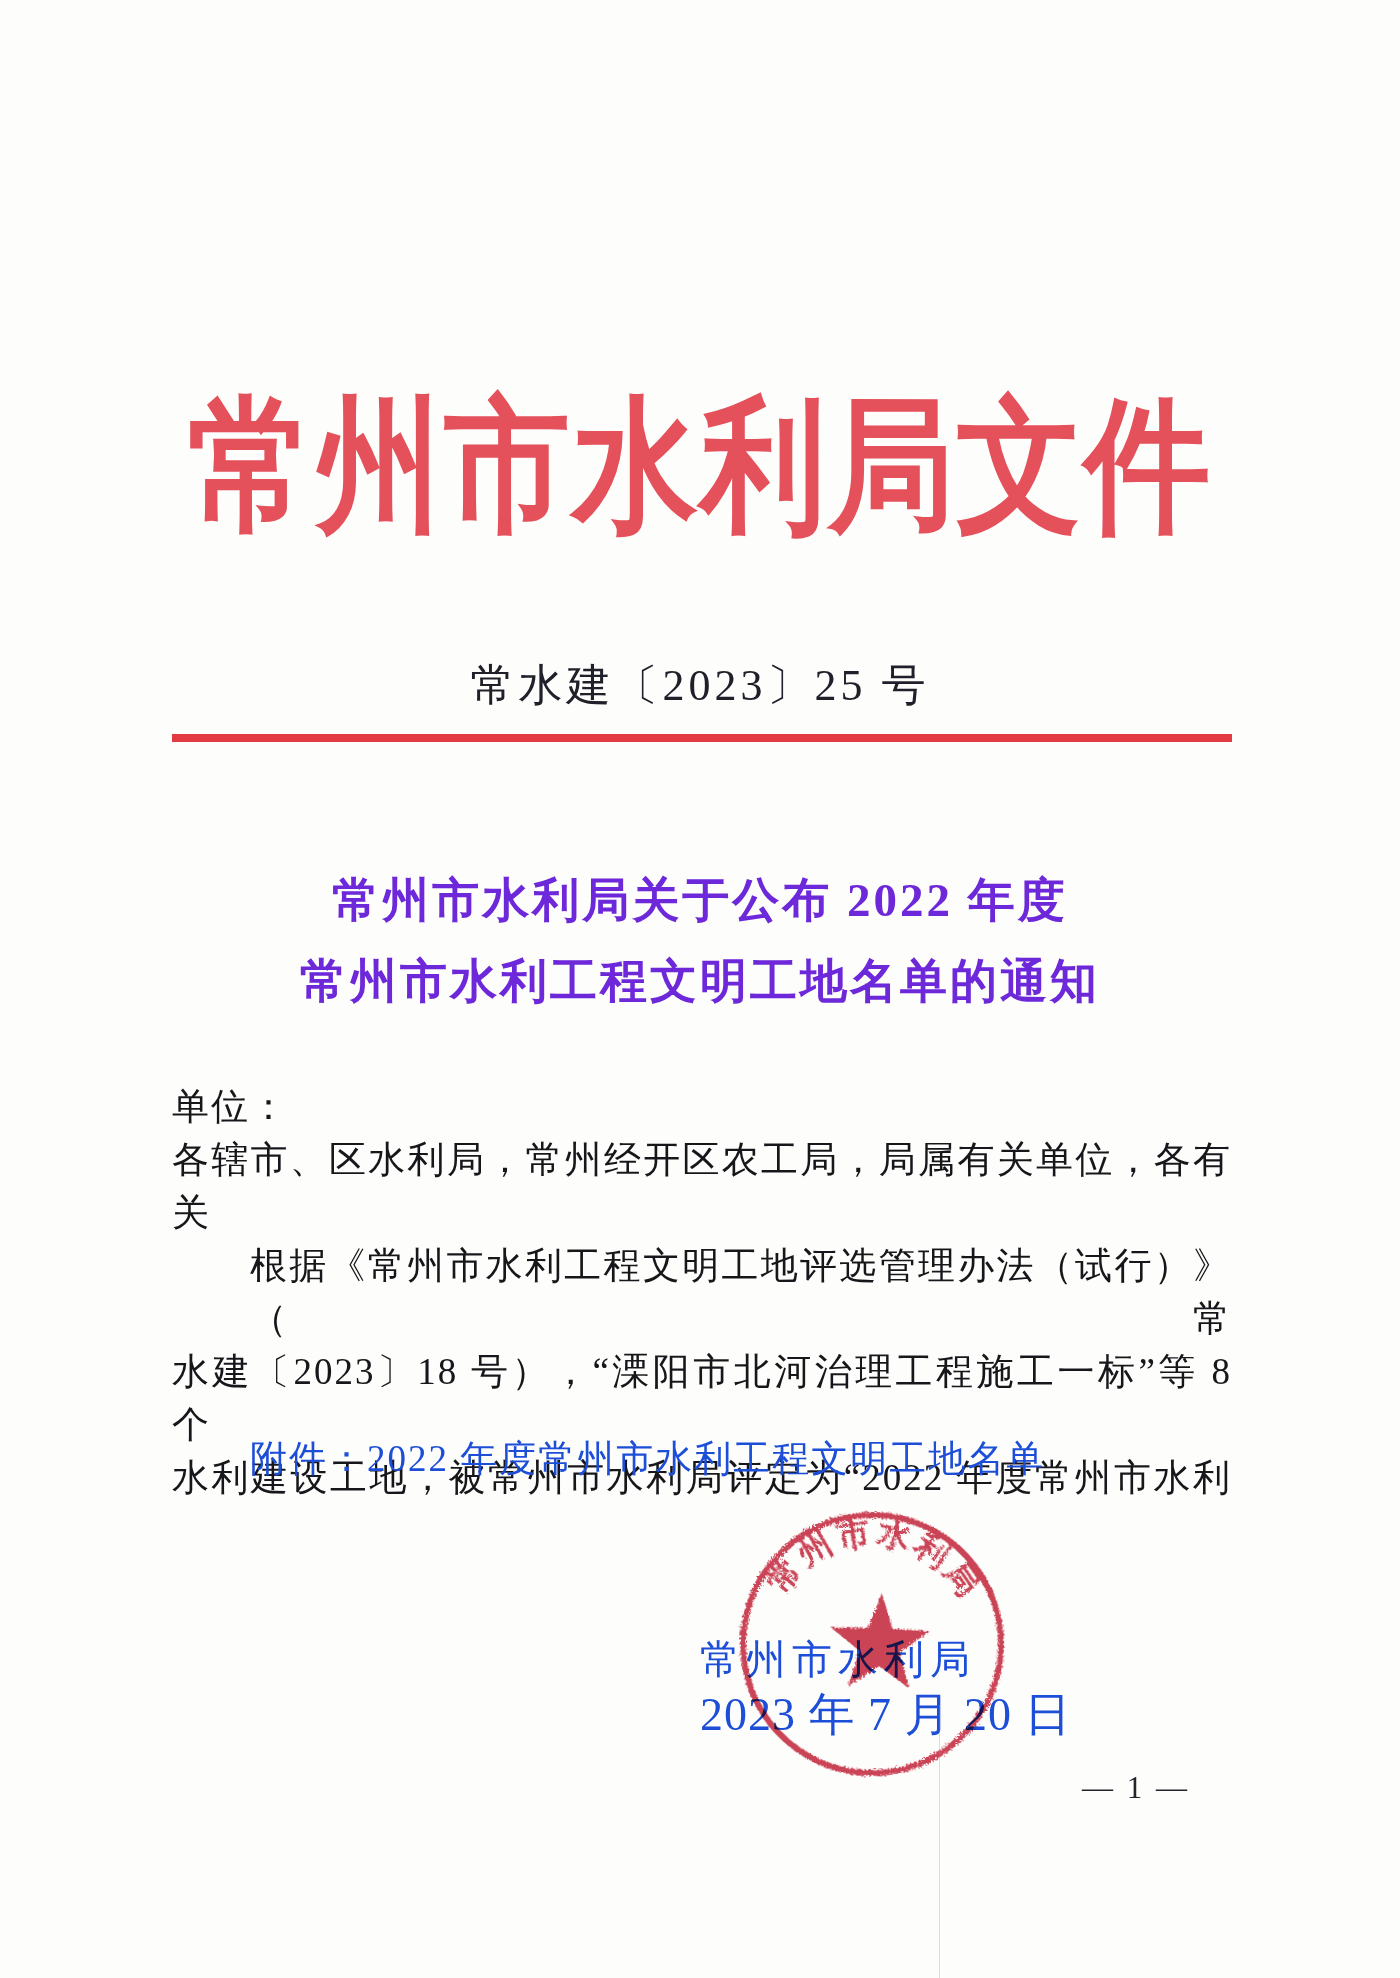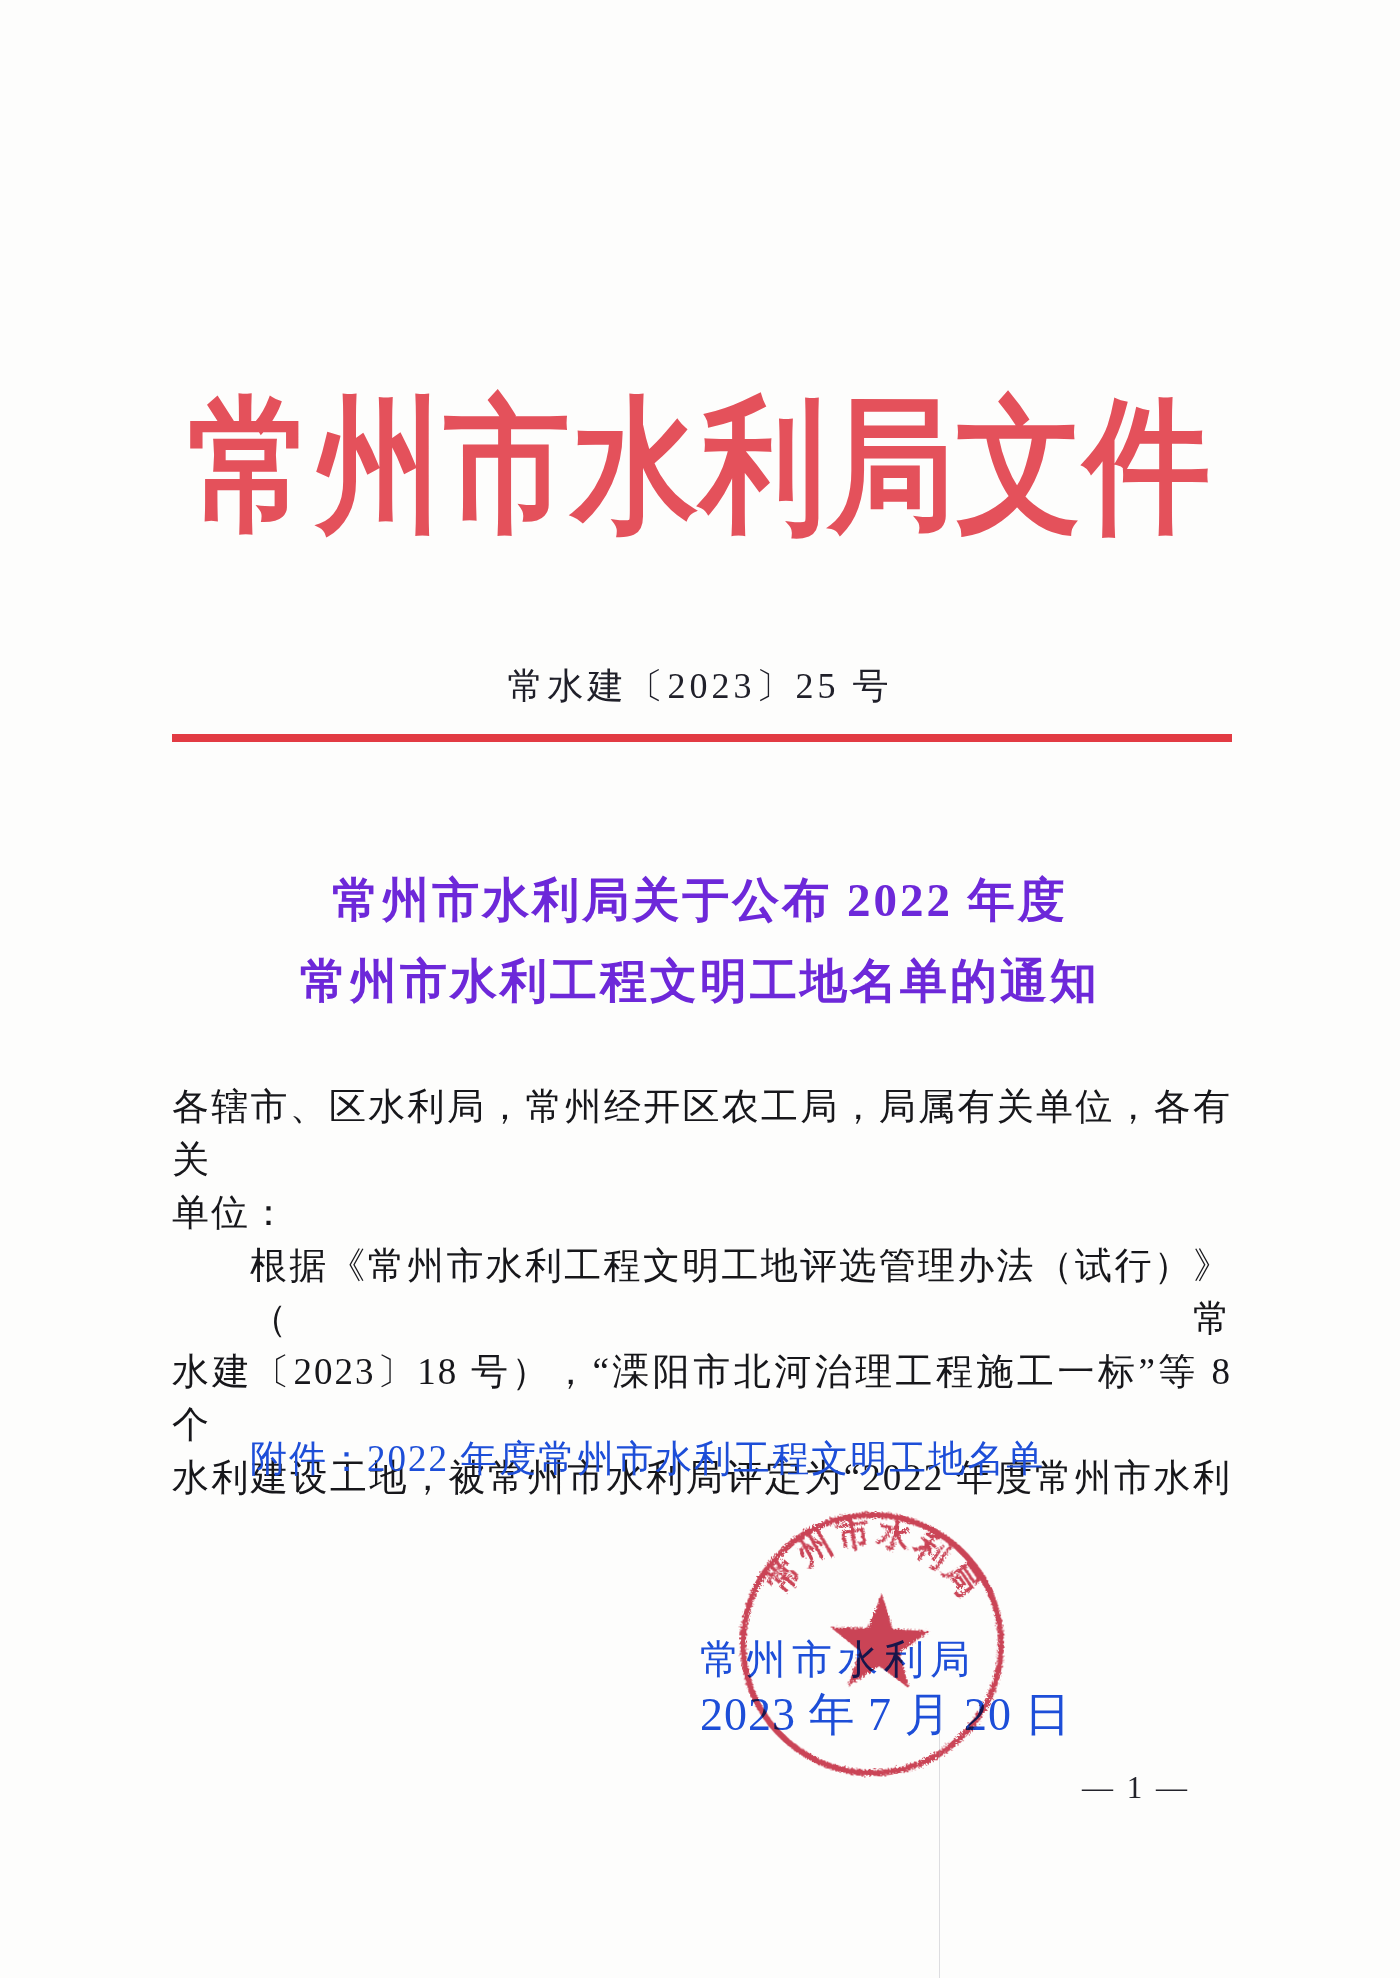--- a/index.html
+++ b/index.html
@@ -19,21 +19,21 @@
     letter-spacing:2px;
     color:#e4515b;
     transform:scaleY(1.16);
     transform-origin:center;
     white-space:nowrap;
   }
   
   .doc-number{
     position:absolute;top:658px;left:0;width:100%;
     text-align:center;
-    font-size:36px;line-height:56px;
+    font-size:44px;line-height:56px;
     letter-spacing:4px;
     color:#20202a;
     white-space:nowrap;
   }
   
   .red-rule{
     position:absolute;top:734px;left:172px;
     width:1060px;height:8px;
     background:#e23b43;
   }
@@ -100,22 +100,22 @@
   <div class="doc-number">常水建〔2023〕25 号</div>
 
   <div class="red-rule"></div>
 
   <div class="notice-title">
     <div>常州市水利局关于公布 2022 年度</div>
     <div>常州市水利工程文明工地名单的通知</div>
   </div>
 
   <div class="body-text">
+    <div class="bline">单位：</div>
     <div class="bline just">各辖市、区水利局，常州经开区农工局，局属有关单位，各有关</div>
-    <div class="bline">单位：</div>
     <div class="bline just indent">根据《常州市水利工程文明工地评选管理办法（试行）》（常</div>
     <div class="bline just">水建〔2023〕18 号），“溧阳市北河治理工程施工一标”等 8 个</div>
     <div class="bline just">水利建设工地，被常州市水利局评定为“2022 年度常州市水利</div>
   </div>
 
   <div class="attachment-line">附件：2022 年度常州市水利工程文明工地名单</div>
 
   <div class="sign-block">
     <div class="sign-org">常州市水利局</div>
     <div class="sign-date">2023 年 7 月 20 日</div>

